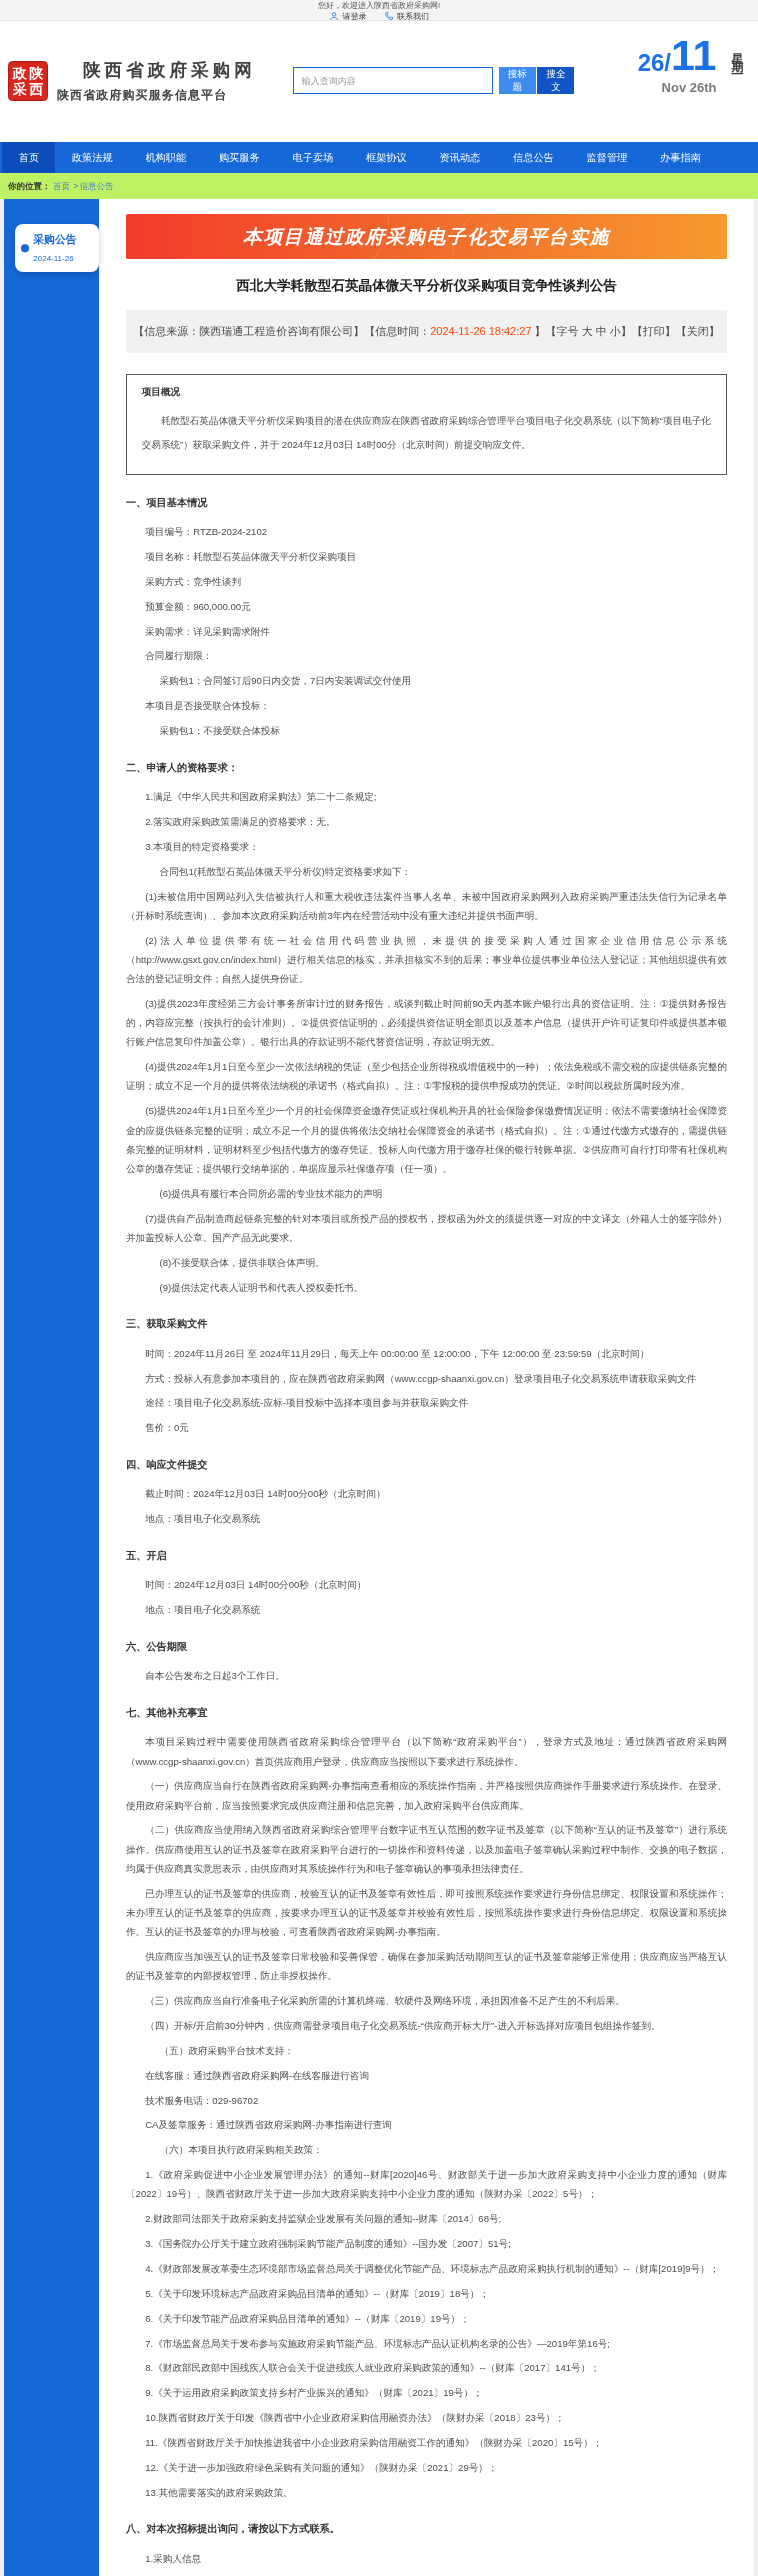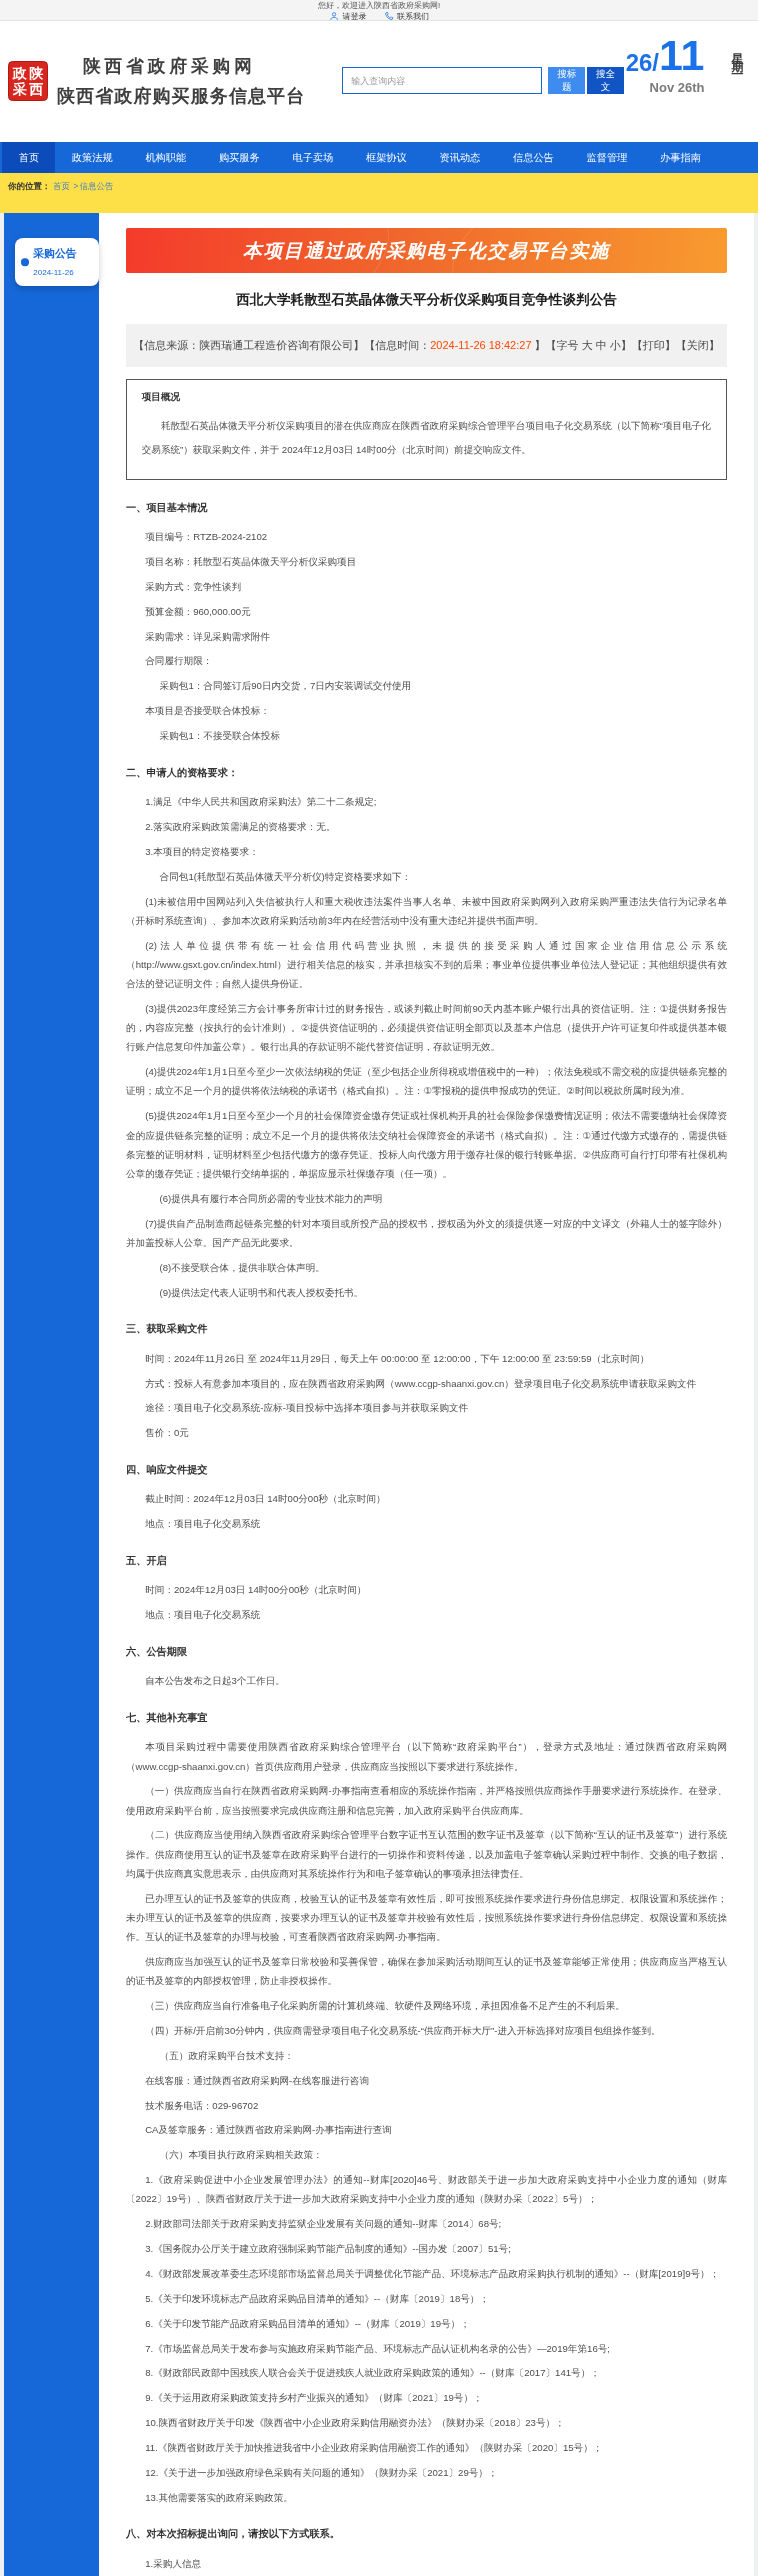--- a/index.html
+++ b/index.html
@@ -15,41 +15,41 @@
   .topbar-right { display:flex; gap:17px; align-items:center; color:#333; }
   .tb-link { display:flex; gap:3.4px; align-items:center; cursor:pointer; }
   .tb-link svg { display:block; }
   
   .header { background:#fff; padding:17px 8px 19px; display:flex; align-items:center; }
   .logo { display:flex; align-items:center; gap:9px; }
   .seal { width:40px; height:40px; background:#d7261d; border:1.7px solid #b01a12; border-radius:4.5px;
           display:grid; grid-template-columns:1fr 1fr; align-items:center; justify-items:center;
           color:#fff; font-weight:bold; font-size:14px; line-height:1; padding:2.3px; }
   .logo-text .site-name { font-size:17.6px; font-weight:bold; letter-spacing:4px; color:#3f3f3f; margin:0 0 5.7px;padding-left:26px; }
-  .logo-text .site-sub { font-size:18px; font-weight:bold; letter-spacing:1.1px; color:#3f3f3f; }
+  .logo-text .site-sub { font-size:12px; font-weight:bold; letter-spacing:1.1px; color:#3f3f3f; }
   .search { margin-left:37px; display:flex; align-items:stretch; height:27px; }
   .search input { width:200px; border:1.1px solid #1668d9; font-size:9px; padding:0 8px; color:#333; outline:none; }
   .search input::placeholder { color:#999; }
   .search button { border:none; color:#fff; font-size:9.6px; width:37px; cursor:pointer; font-family:inherit; }
   .btn-title { background:#3e8cf0; margin-left:6px; }
   .btn-full { background:#1155c5; margin-left:1.7px; }
-  .datewidget { margin-left:auto; display:flex; gap:24px; align-items:flex-start; padding-right:4.5px; }
+  .datewidget { margin-left:auto; display:flex; gap:12px; align-items:flex-start; padding-right:4.5px; }
   .dw-col { display:flex; flex-direction:column; align-items:flex-end; }
   .dw-nums { display:flex; align-items:flex-end; color:#1b72e8; font-weight:bold; line-height:0.9; }
   .dw-day, .dw-sep { font-size:24px; }
   .dw-month { font-size:43px; line-height:0.82; }
   .dw-en { font-size:13px; color:#7a7a7a; font-weight:bold; margin-top:6.8px; }
   .dw-week { writing-mode:vertical-rl; font-size:12px; font-weight:bold; color:#3c3c3c; letter-spacing:6.8px; padding-top:4.5px; height:85px; }
   
   .nav { background:#1668d9; }
   .nav-inner { display:flex; height:31px; padding:0 2.3px; }
   .nav-item { color:#fff; font-size:10.2px; line-height:31px; padding:0 16.4px; cursor:pointer; white-space:nowrap; }
   .nav-item.active { background:#0c4cba; }
   
-  .breadcrumb { height:40px; line-height:26px; font-size:8.5px; color:#555; padding:0 8px; background:#fde047; }
+  .breadcrumb { height:26px; line-height:26px; font-size:8.5px; color:#555; padding:0 8px; background:#bef264; }
   .bc-label { font-weight:bold; color:#333; }
   .bc-link { color:#4c7fc7; cursor:pointer; }
   .bc-sep { color:#4c7fc7; margin:0 1.1px; }
   
   .main { display:flex; width:750px; margin:0 auto; }
   .side { width:95px; background:#1668d9; flex-shrink:0; }
   .side-tab { background:#fff; border-radius:8px; margin:25px 0 0 11.3px; padding:9px 3.4px 9px 18px;
               position:relative; box-shadow:0 2.8px 6.8px rgba(0,0,0,.2); }
   .side-tab .dot { position:absolute; left:6.2px; top:50%; transform:translateY(-50%); width:7.4px; height:7.4px; border-radius:50%; background:#1668d9; }
   .tab-title { color:#1668d9; font-size:10.8px; font-weight:bold; }
@@ -59,21 +59,21 @@
             display:flex; align-items:center; justify-content:center; color:#fff; font-size:18.7px; font-weight:bold;
             font-style:italic; letter-spacing:1.7px; position:relative; overflow:hidden; }
   .banner::before { content:""; position:absolute; left:-34px; top:-79px; width:295px; height:170px;
             border:1.7px solid rgba(255,255,255,.12); border-radius:50%; }
   .banner::after { content:""; position:absolute; right:-45px; bottom:-91px; width:318px; height:181px;
             border:1.7px solid rgba(255,255,255,.12); border-radius:50%; }
   .art-title { text-align:center; font-size:13.6px; font-weight:bold; color:#1f1f1f; margin:18px 0 14.7px; }
   .meta { background:#f1f1f1; text-align:center; font-size:11px; color:#4a4a4a; padding:14px 0; }
   .meta .red { color:#ff4800; }
   .meta .act { cursor:pointer; }
-  .overview { border:0.6px solid #555; margin-top:12px; padding:11.3px 14.7px 17px; }
+  .overview { border:0.6px solid #555; margin-top:21px; padding:11.3px 14.7px 17px; }
   .overview h3 { font-size:9.6px; color:#333; margin:0 0 10.2px; font-weight:bold; }
   .overview p { font-size:9.6px; color:#4d4d4d; line-height:2.5; margin:0; text-indent:2em; }
   .art { margin-top:17px; font-size:9.6px; color:#4d4d4d; }
   .art .h2 { font-size:10.2px; font-weight:bold; color:#333; margin:20.4px 0 12.5px; }
   .art p { margin:0 0 5.7px; line-height:2.0; }
   .art .i1 { margin-left:2em; }
   .art .i2 { margin-left:3.5em; }
   .art .pj { text-indent:2em; text-align:justify; }
 </style>
 </head>

